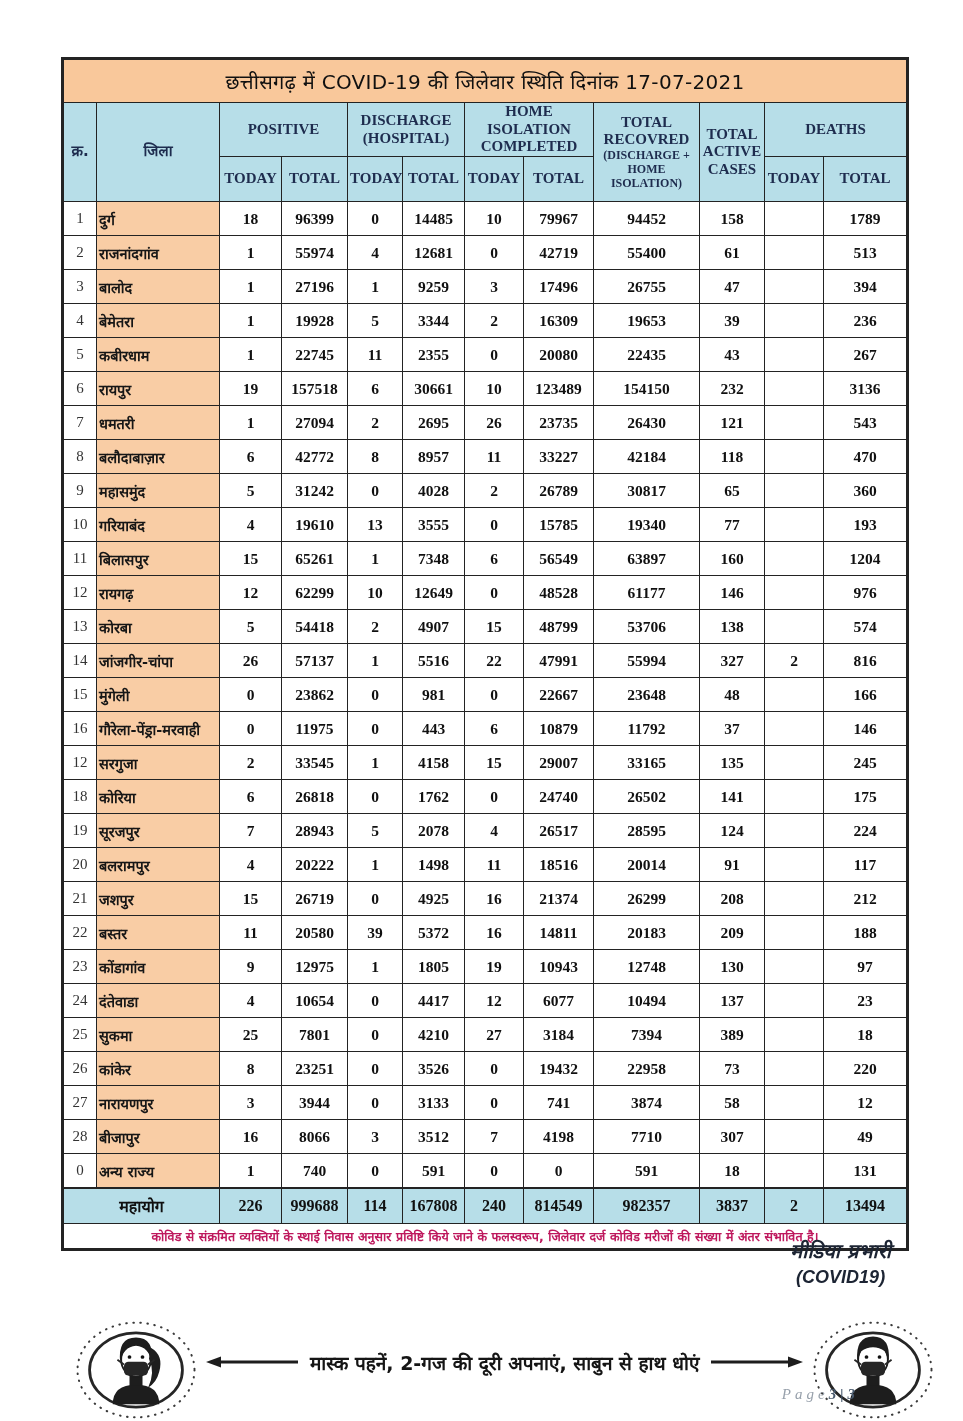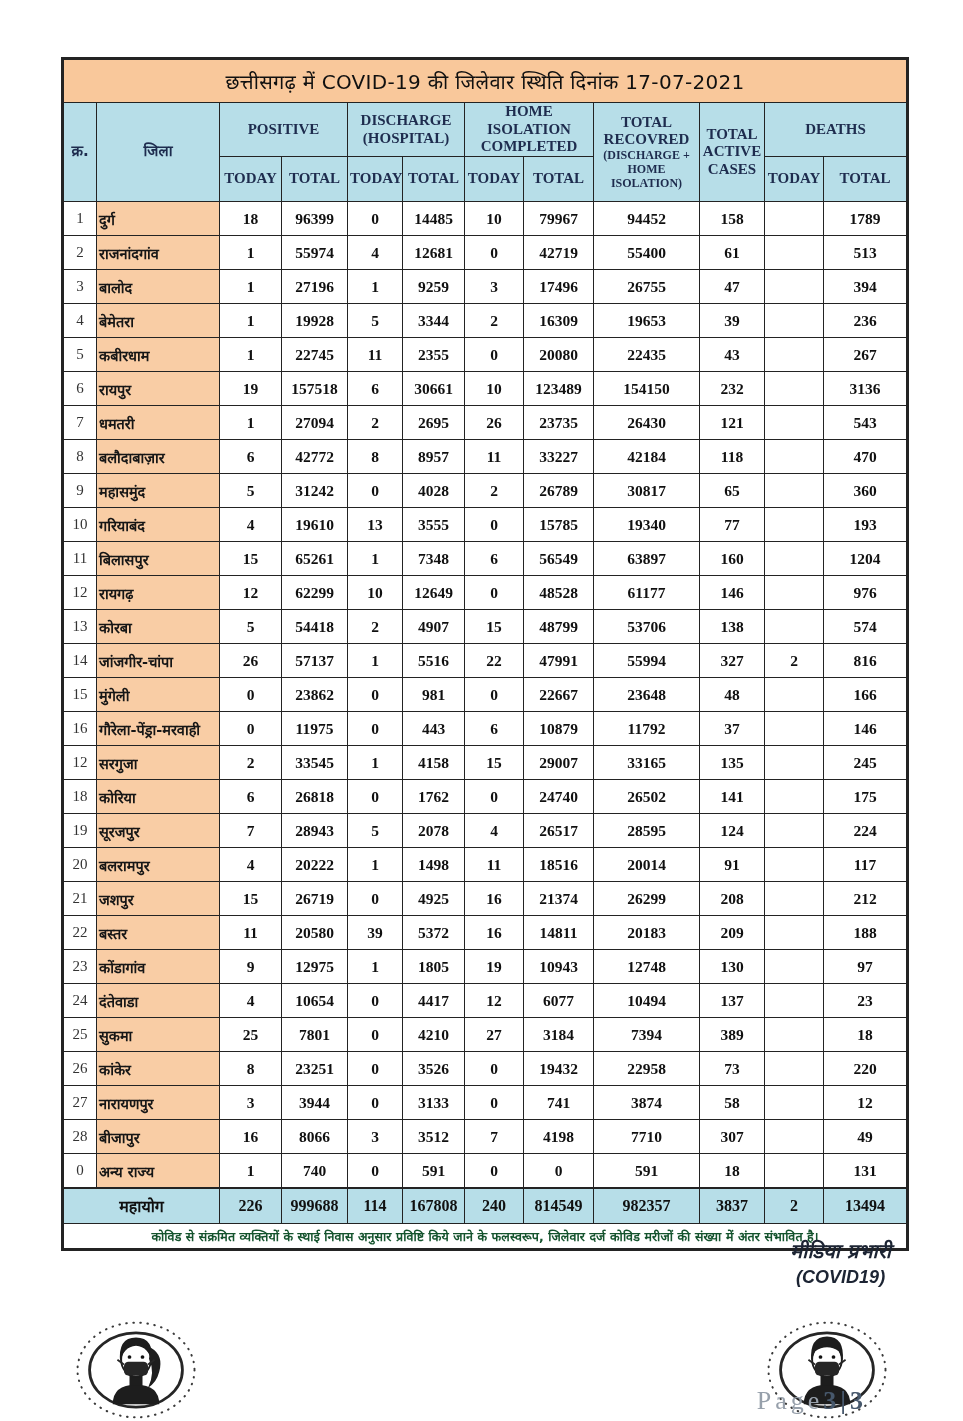--- a/index.html
+++ b/index.html
@@ -53,21 +53,21 @@
     font-family:"Liberation Serif", serif;font-weight:bold;font-size:15.5px;
     text-align:center;color:#101010;
   }
   tr.total td{
     background:var(--total-bg);height:34px;border-top:2.5px solid var(--border);
     font-weight:bold;color:#101010;
   }
   tr.total td.label{font-size:16px;text-align:center;}
   tr.total td.num{font-size:16px;}
   td.note{
-    height:24px;font-size:12.5px;font-weight:bold;text-align:center;color:#14532d;
+    height:24px;font-size:12.5px;font-weight:bold;text-align:center;color:#be185d;
     border-top:2.5px solid var(--border);background:#fff;letter-spacing:.1px;
   }
   .signature{
     position:absolute;top:1238px;right:72px;text-align:center;
     color:#1c2433;font-weight:bold;line-height:1.35;font-style:italic;
   }
   .signature .s1{font-size:20px;}
   .signature .s2{font-size:20px;}
   .signature .s3{font-size:18px;font-family:"Liberation Sans", sans-serif;}
   .banner{
@@ -76,22 +76,22 @@
   }
   .banner-mid{
     display:flex;align-items:center;gap:10px;flex:1;justify-content:center;
     margin-top:-14px;
   }
   .banner-text{
     font-size:19px;font-weight:bold;color:#151515;white-space:nowrap;
   }
   .icon-wrap{width:136px;height:104px;flex:0 0 auto;}
   .pageno{
-    position:absolute;top:1386px;right:96px;
-    font-family:"Liberation Serif", serif;font-size:26px;letter-spacing:4px;
+    position:absolute;top:1386px;right:104px;
+    font-family:"Liberation Serif", serif;font-size:15px;letter-spacing:4px;font-style:italic;
   }
   .pageno .pl{color:var(--page-label);}
   .pageno .pv{color:var(--page-value);font-weight:bold;}
 </style>
 </head>
 <body>
 
 <div class="sheet">
 
   <table class="covid">
@@ -585,20 +585,35 @@
         <rect x="63" y="60" width="14" height="13" fill="#1d1d1d"></rect>
         <ellipse cx="70" cy="45" rx="16" ry="18" fill="#fff" stroke="#1d1d1d" stroke-width="2"></ellipse>
         <path d="M53 48 Q50 21 70 21 Q90 21 87 48 Q84 31 70 30 Q56 31 53 48 Z" fill="#1d1d1d"></path>
         <path d="M86 32 Q100 40 95 58 Q92 70 83 75 Q91 59 84 44 Z" fill="#1d1d1d"></path>
         <circle cx="63" cy="42" r="2" fill="#111"></circle>
         <circle cx="77" cy="42" r="2" fill="#111"></circle>
         <rect x="57" y="47" width="26" height="15" rx="5" fill="#262626"></rect>
         <path d="M57 50 L50 45 M83 50 L90 45" stroke="#262626" stroke-width="2" fill="none"></path>
       </svg>
     </div>
+    <div class="banner-mid">
+      <span>
+        <svg width="96" height="14" viewBox="0 0 96 14" aria-hidden="true">
+          <line x1="94" y1="7" x2="14" y2="7" stroke="#1d1d1d" stroke-width="3"></line>
+          <polygon points="2,7 17,1.5 17,12.5" fill="#1d1d1d"></polygon>
+        </svg>
+      </span>
+      <span class="banner-text">मास्क पहनें, 2-गज की दूरी अपनाएं, साबुन से हाथ धोएं</span>
+      <span>
+        <svg width="96" height="14" viewBox="0 0 96 14" aria-hidden="true">
+          <line x1="2" y1="7" x2="82" y2="7" stroke="#1d1d1d" stroke-width="3"></line>
+          <polygon points="94,7 79,1.5 79,12.5" fill="#1d1d1d"></polygon>
+        </svg>
+      </span>
+    </div>
     <div class="icon-wrap">
       <svg viewBox="0 0 140 112" width="136" height="104" aria-hidden="true">
         <ellipse cx="70" cy="56" rx="63" ry="51" fill="none" stroke="#3a3a3a" stroke-width="2.2" stroke-dasharray="0.6 7" stroke-linecap="round"></ellipse>
         <ellipse cx="70" cy="56" rx="50" ry="40" fill="#fff" stroke="#262626" stroke-width="3"></ellipse>
         <path d="M45 93 Q45 72 70 72 Q95 72 95 93 Z" fill="#1d1d1d"></path>
         <rect x="63" y="60" width="14" height="13" fill="#1d1d1d"></rect>
         <ellipse cx="70" cy="45" rx="16" ry="18" fill="#fff" stroke="#1d1d1d" stroke-width="2"></ellipse>
         <path d="M53 46 Q51 20 70 20 Q89 20 87 46 L83 36 Q70 27 57 36 Z" fill="#1d1d1d"></path>
         <circle cx="63" cy="42" r="2" fill="#111"></circle>
         <circle cx="77" cy="42" r="2" fill="#111"></circle>

